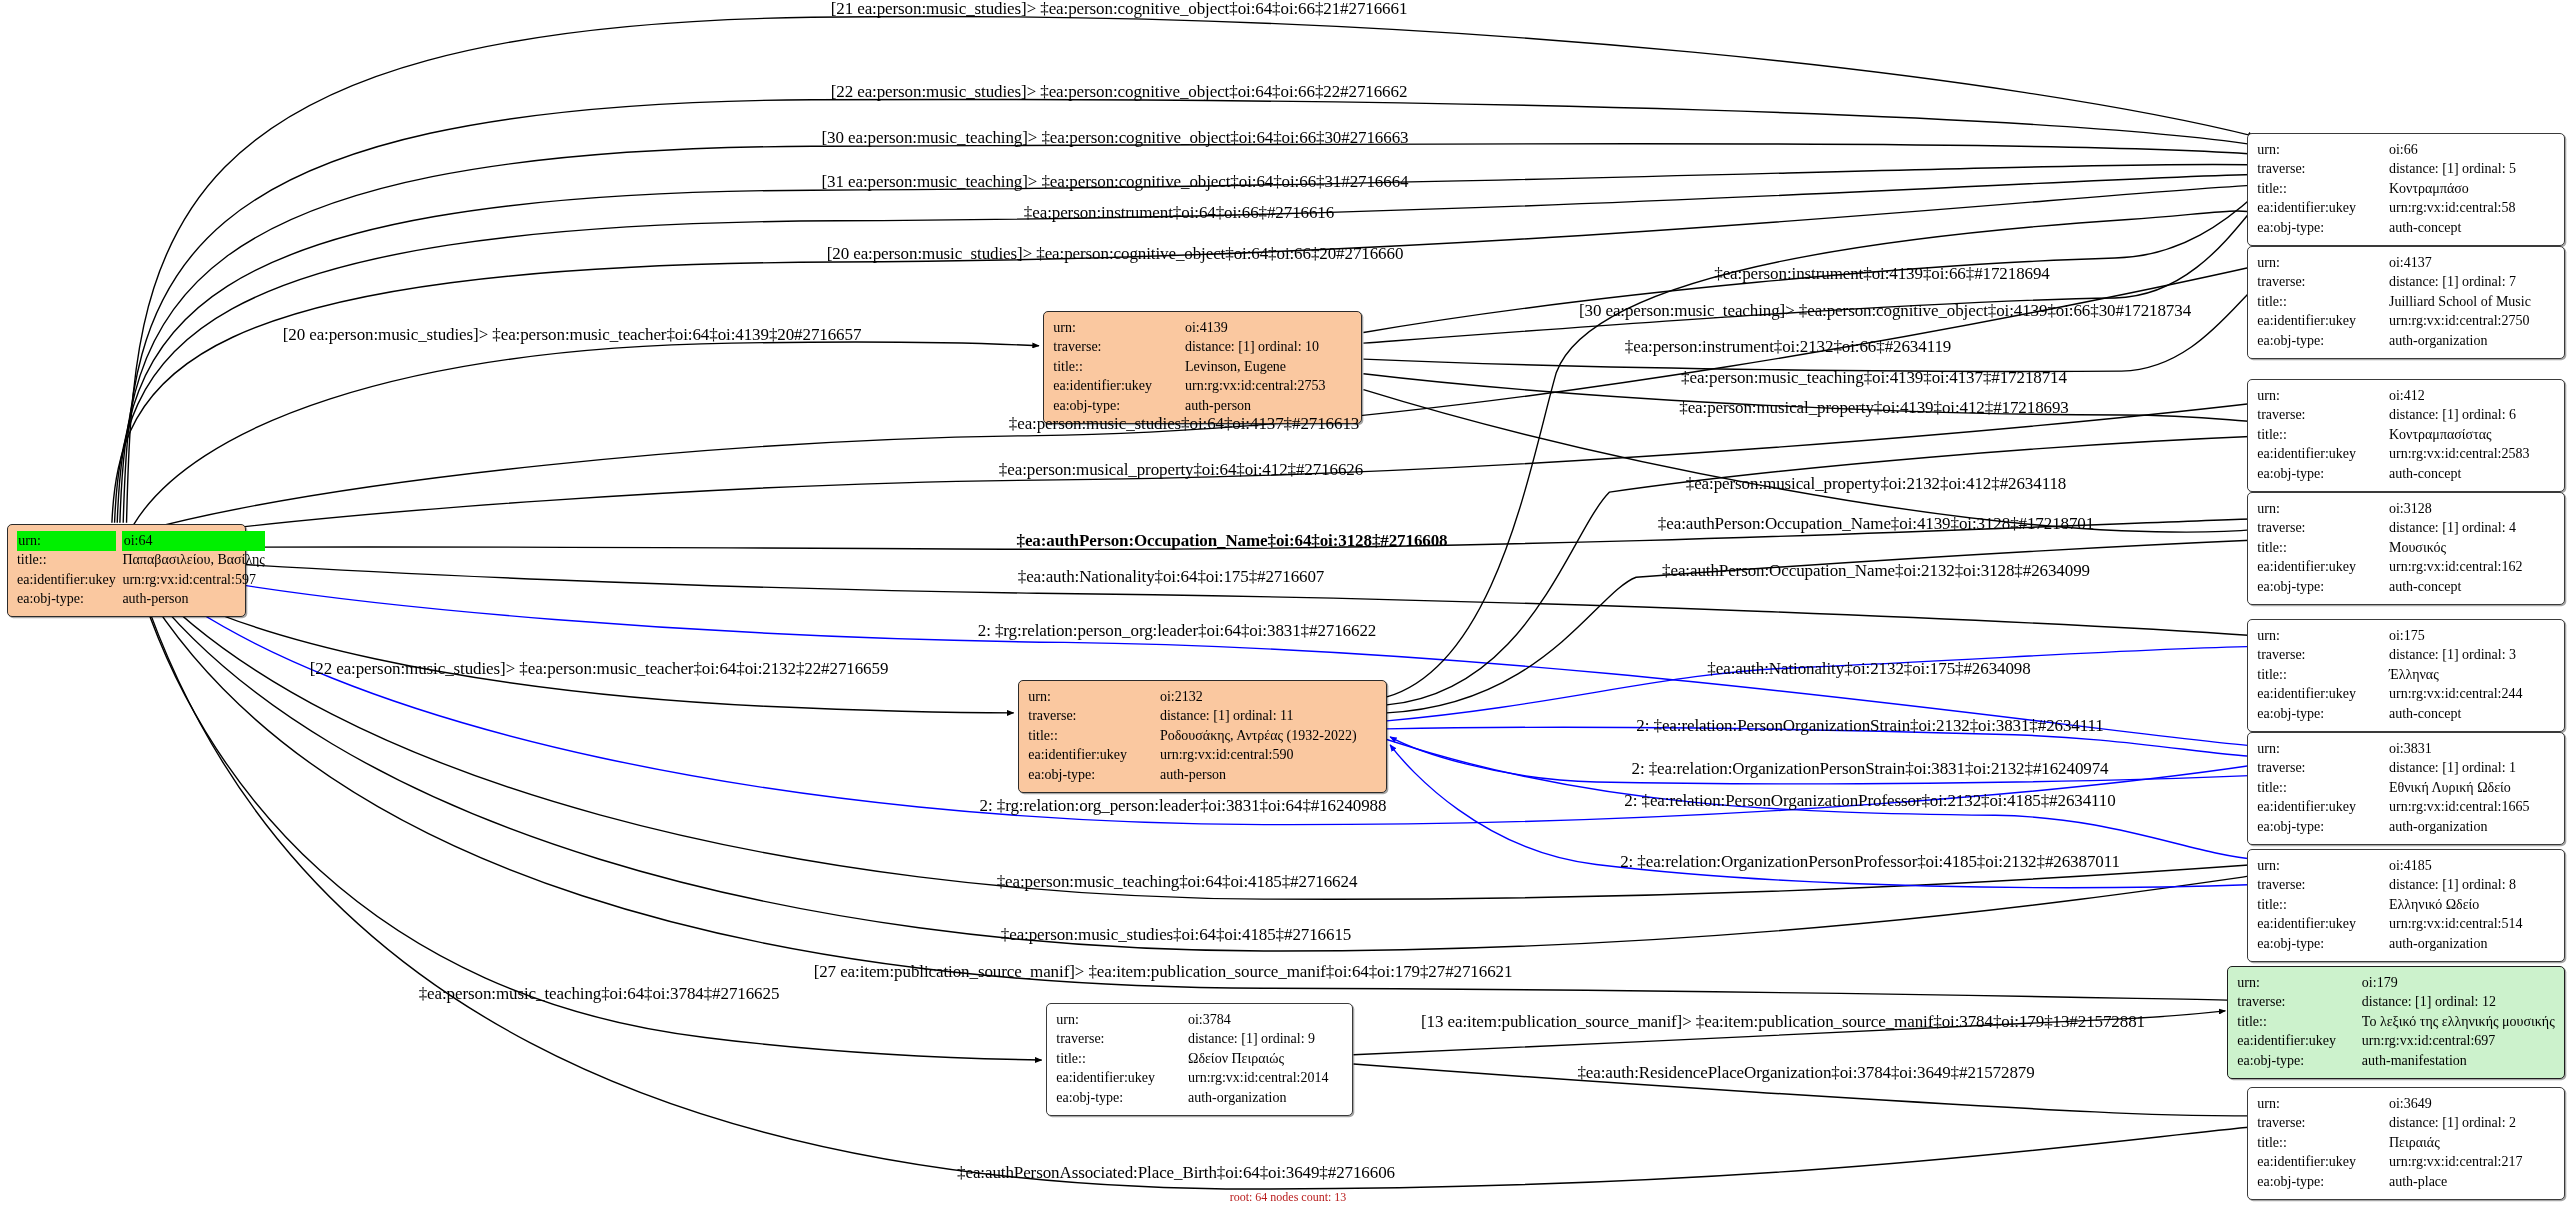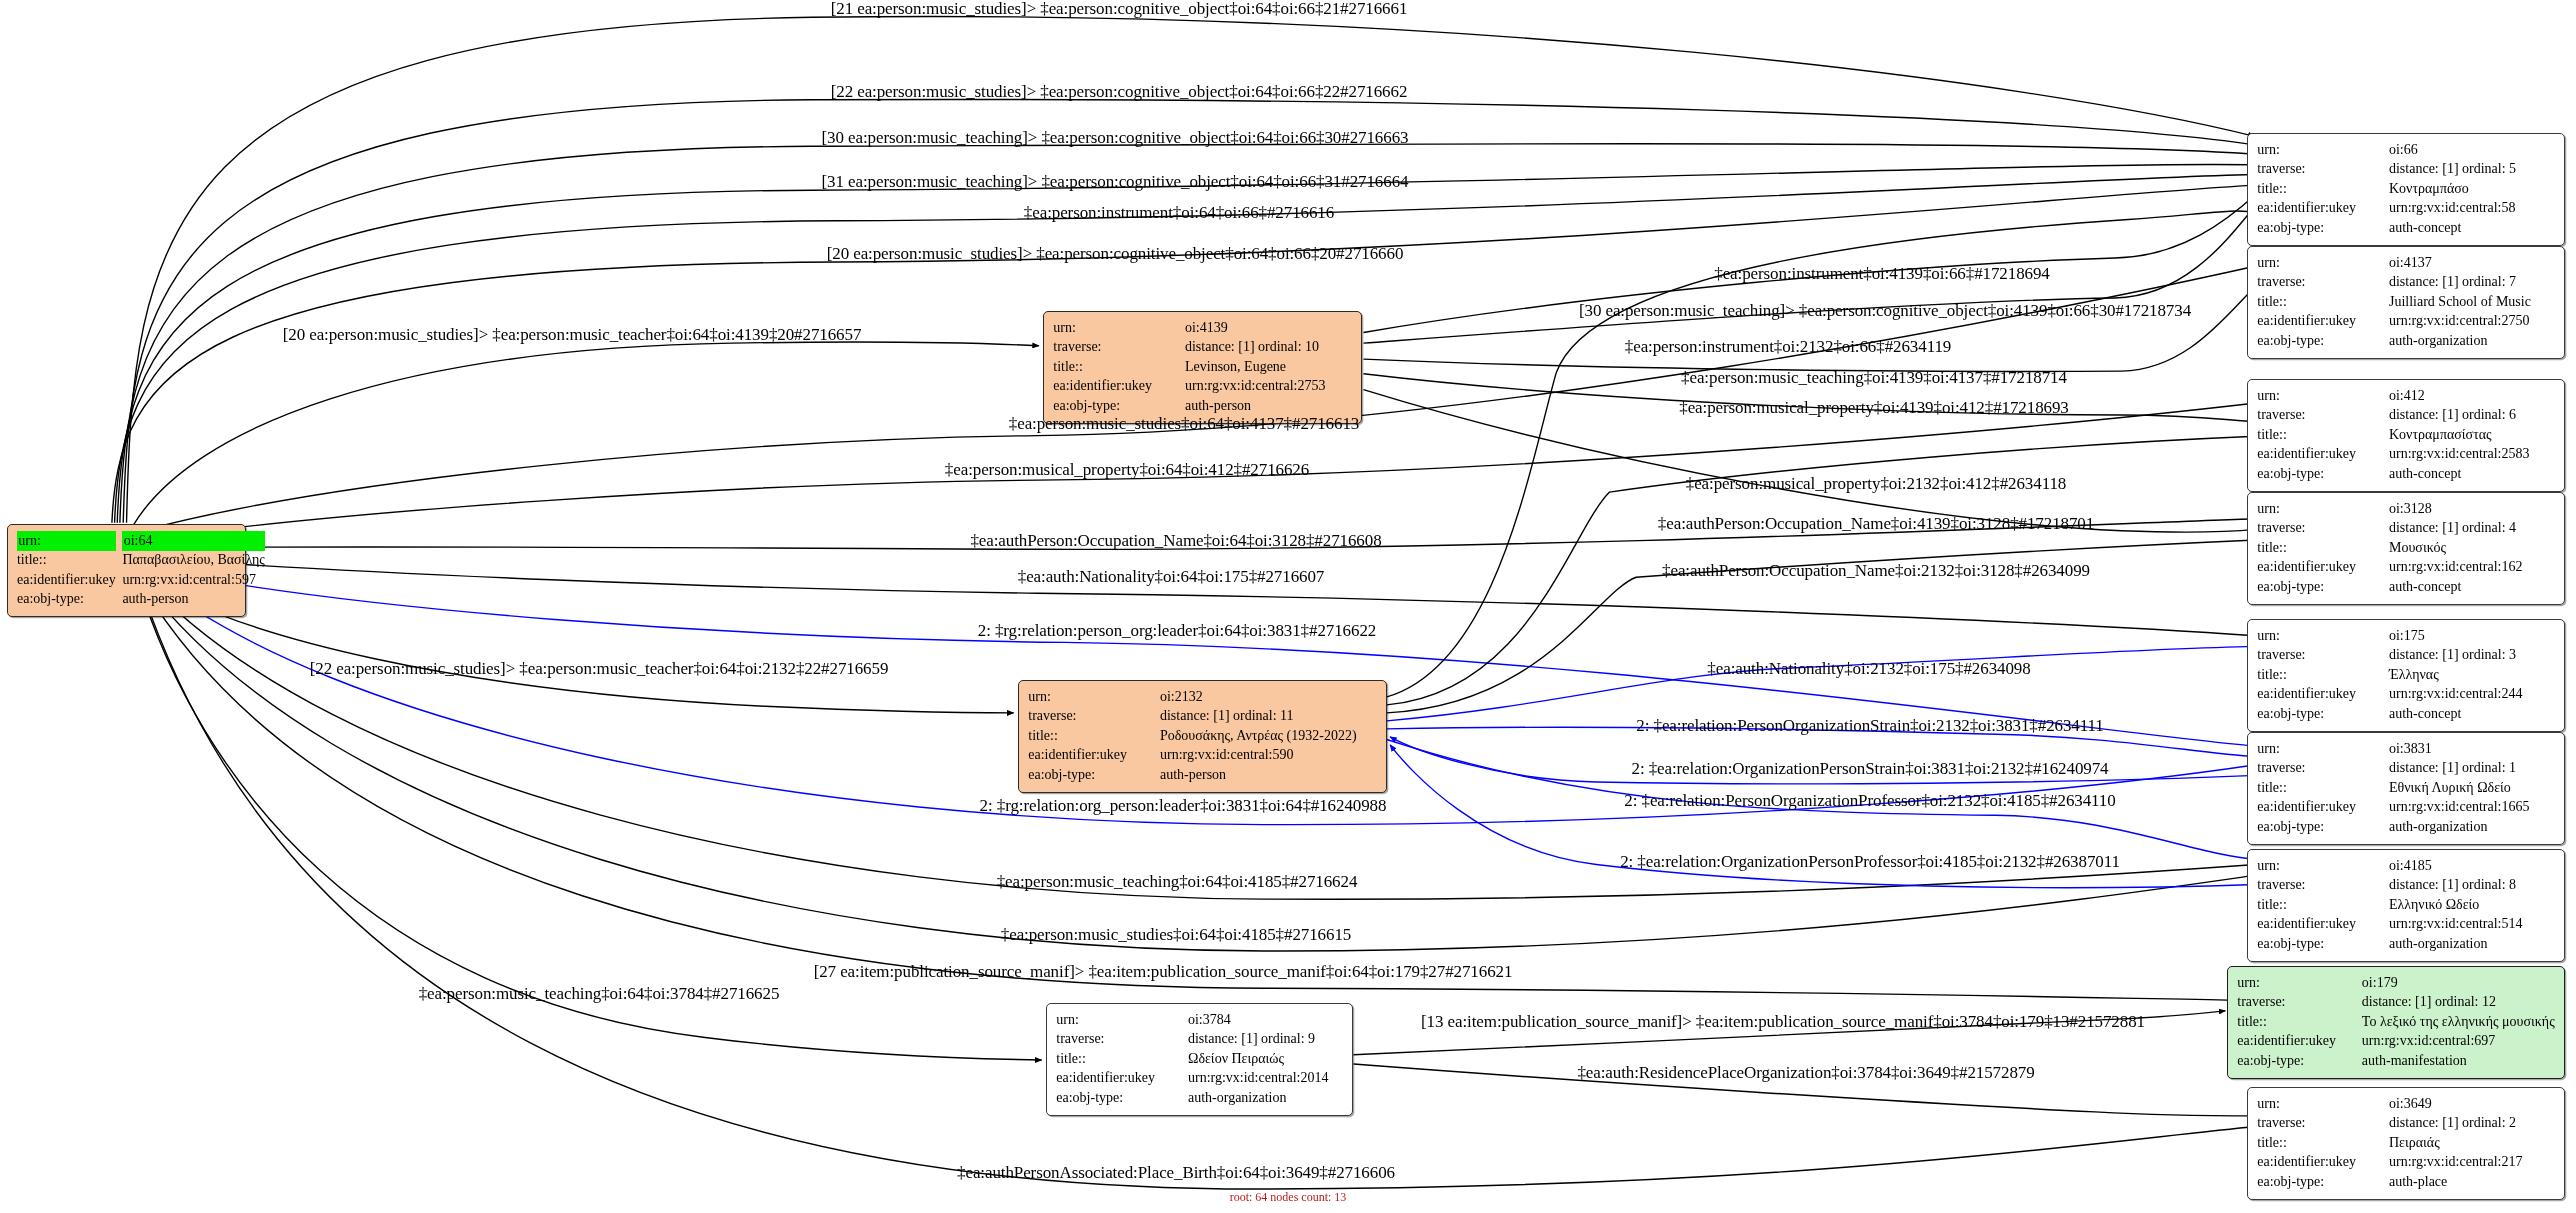--- a/index.html
+++ b/index.html
@@ -461,24 +461,24 @@
       <div class="elabel" style="left: 1115px; top: 182px;">[31 ea:person:music_teaching]&gt; ‡ea:person:cognitive_object‡oi:64‡oi:66‡31#2716664</div>
       <div class="elabel" style="left: 1179px; top: 213px;">‡ea:person:instrument‡oi:64‡oi:66‡#2716616</div>
       <div class="elabel" style="left: 1115px; top: 254px;">[20 ea:person:music_studies]&gt; ‡ea:person:cognitive_object‡oi:64‡oi:66‡20#2716660</div>
       <div class="elabel" style="left: 1882px; top: 274px;">‡ea:person:instrument‡oi:4139‡oi:66‡#17218694</div>
       <div class="elabel" style="left: 1885px; top: 311px;">[30 ea:person:music_teaching]&gt; ‡ea:person:cognitive_object‡oi:4139‡oi:66‡30#17218734</div>
       <div class="elabel" style="left: 1788px; top: 347px;">‡ea:person:instrument‡oi:2132‡oi:66‡#2634119</div>
       <div class="elabel" style="left: 1874px; top: 378px;">‡ea:person:music_teaching‡oi:4139‡oi:4137‡#17218714</div>
       <div class="elabel" style="left: 1874px; top: 408px;">‡ea:person:musical_property‡oi:4139‡oi:412‡#17218693</div>
       <div class="elabel" style="left: 572px; top: 335px;">[20 ea:person:music_studies]&gt; ‡ea:person:music_teacher‡oi:64‡oi:4139‡20#2716657</div>
       <div class="elabel" style="left: 1184px; top: 424px;">‡ea:person:music_studies‡oi:64‡oi:4137‡#2716613</div>
-      <div class="elabel" style="left: 1127px; top: 470px;">‡ea:person:musical_property‡oi:64‡oi:412‡#2716626</div>
+      <div class="elabel" style="left: 1181px; top: 470px;">‡ea:person:musical_property‡oi:64‡oi:412‡#2716626</div>
       <div class="elabel" style="left: 1876px; top: 484px;">‡ea:person:musical_property‡oi:2132‡oi:412‡#2634118</div>
       <div class="elabel" style="left: 1876px; top: 524px;">‡ea:authPerson:Occupation_Name‡oi:4139‡oi:3128‡#17218701</div>
-      <div class="elabel" style="left: 1176px; top: 541px;">‡ea:authPerson:Occupation_Name‡oi:64‡oi:3128‡#2716608</div>
+      <div class="elabel" style="left: 1232px; top: 541px; font-weight: bold;">‡ea:authPerson:Occupation_Name‡oi:64‡oi:3128‡#2716608</div>
       <div class="elabel" style="left: 1876px; top: 571px;">‡ea:authPerson:Occupation_Name‡oi:2132‡oi:3128‡#2634099</div>
       <div class="elabel" style="left: 1171px; top: 577px;">‡ea:auth:Nationality‡oi:64‡oi:175‡#2716607</div>
       <div class="elabel blue" style="left: 1177px; top: 631px;">2: ‡rg:relation:person_org:leader‡oi:64‡oi:3831‡#2716622</div>
       <div class="elabel blue" style="left: 1869px; top: 669px;">‡ea:auth:Nationality‡oi:2132‡oi:175‡#2634098</div>
       <div class="elabel" style="left: 599px; top: 669px;">[22 ea:person:music_studies]&gt; ‡ea:person:music_teacher‡oi:64‡oi:2132‡22#2716659</div>
       <div class="elabel blue" style="left: 1870px; top: 726px;">2: ‡ea:relation:PersonOrganizationStrain‡oi:2132‡oi:3831‡#2634111</div>
       <div class="elabel blue" style="left: 1870px; top: 769px;">2: ‡ea:relation:OrganizationPersonStrain‡oi:3831‡oi:2132‡#16240974</div>
       <div class="elabel blue" style="left: 1870px; top: 801px;">2: ‡ea:relation:PersonOrganizationProfessor‡oi:2132‡oi:4185‡#2634110</div>
       <div class="elabel blue" style="left: 1183px; top: 806px;">2: ‡rg:relation:org_person:leader‡oi:3831‡oi:64‡#16240988</div>
       <div class="elabel blue" style="left: 1870px; top: 862px;">2: ‡ea:relation:OrganizationPersonProfessor‡oi:4185‡oi:2132‡#26387011</div>

